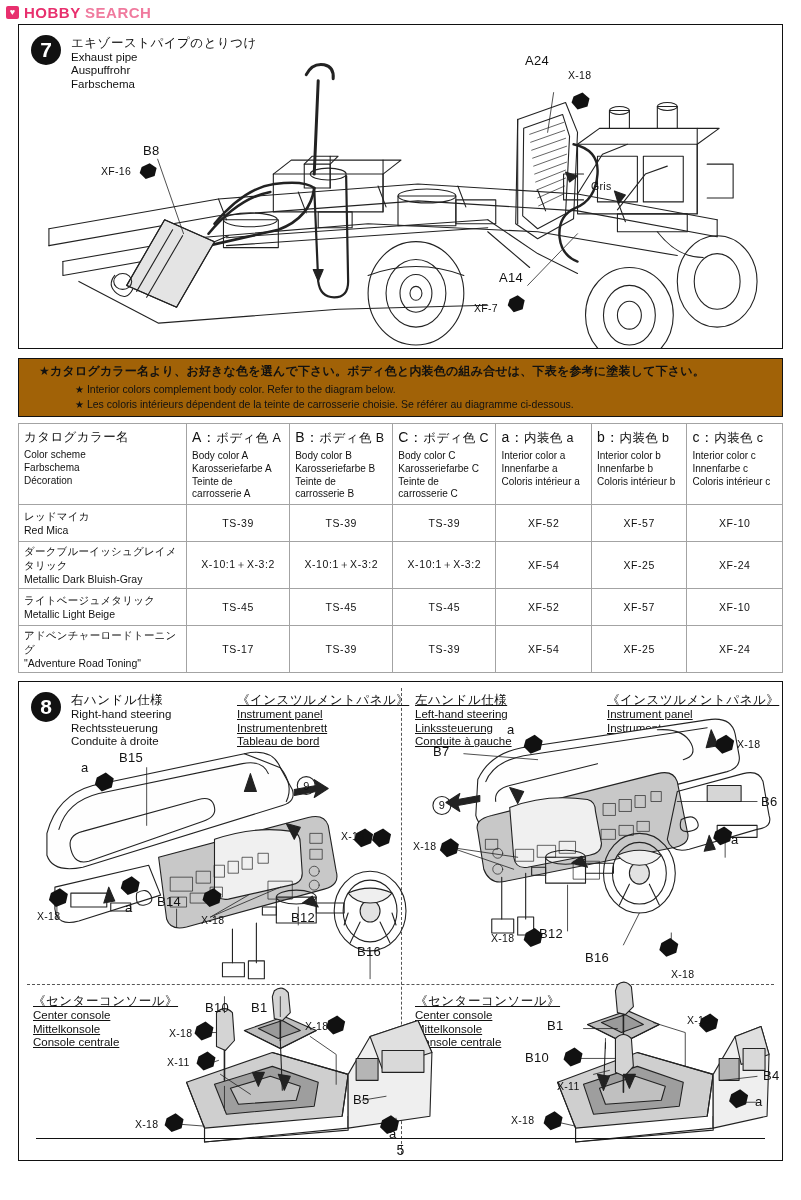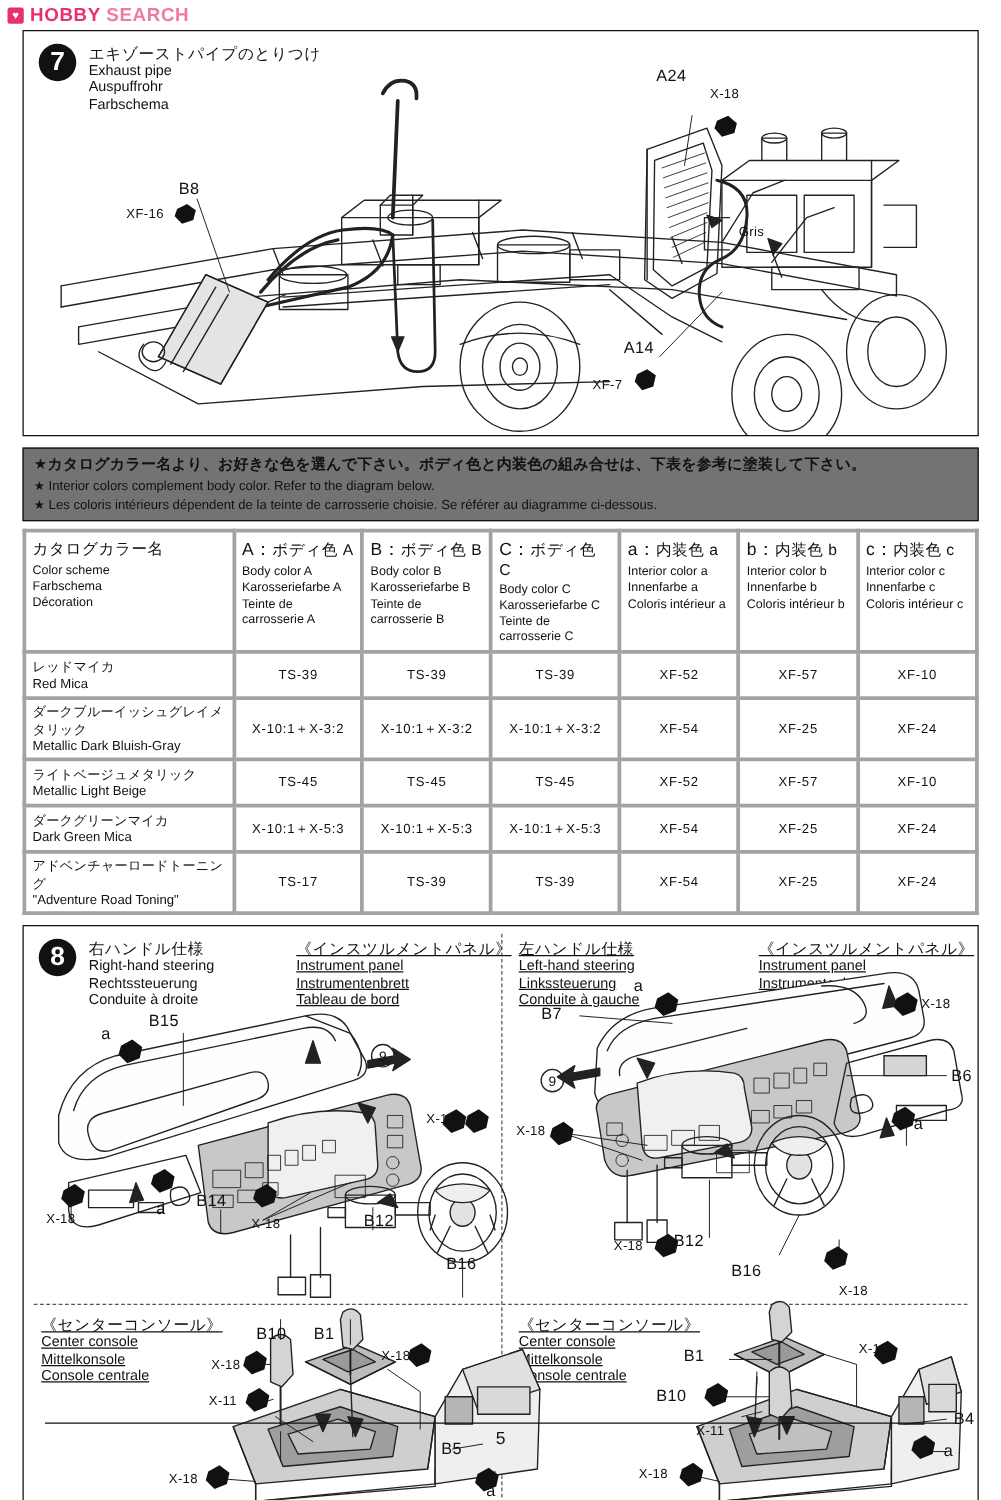--- a/index.html
+++ b/index.html
@@ -63,37 +63,37 @@
     position:absolute; font-size:12px; white-space:nowrap;
     letter-spacing:.3px;
   }
   .lbl.big{ font-size:13px; }
   .lbl.sm{ font-size:10.5px; }
 
   
   .notebox{
     margin-top:9px;
     border:1.5px solid #111;
-    background:#737373;
-    padding:4px 8px 5px 8px;
+    background:#a16207;
+    padding:4px 8px 5px 20px;
   }
   .note-jp{ font-size:12px; font-weight:bold; margin-bottom:2px; letter-spacing:.2px;}
-  .note-line{ font-size:10.5px; line-height:1.35; }
+  .note-line{ font-size:10.5px; line-height:1.35;margin-left:36px; }
   .star{ font-size:10px; }
 
   
   table.colors{
     margin-top:6px;
     width:100%;
     border-collapse:collapse;
     border:1.5px solid #111;
     table-layout:fixed;
   }
   table.colors td{
-    border:3px solid #a3a3a3;
+    border:1px solid #a3a3a3;
     padding:3px 5px;
     font-size:10.5px;
     vertical-align:middle;
   }
   table.colors tr.head td{ height:58px; vertical-align:top; padding-top:5px;}
   table.colors tr.body td{ height:37px; }
   .hd-jp{ font-size:12.5px; letter-spacing:.4px; margin-bottom:3px; }
   .hd-jp .cap{ font-size:14px; }
   .hd-l{ line-height:1.28; font-size:10px; }
   .row-jp{ font-size:10.5px; letter-spacing:.2px;}
@@ -346,32 +346,20 @@
           <div class="row-en">Metallic Light Beige</div>
         </td>
         <td class="val">TS-45</td>
         <td class="val">TS-45</td>
         <td class="val">TS-45</td>
         <td class="val">XF-52</td>
         <td class="val">XF-57</td>
         <td class="val">XF-10</td>
       </tr>
 
-      <tr class="body">
-        <td>
-          <div class="row-jp">ダークグリーンマイカ</div>
-          <div class="row-en">Dark Green Mica</div>
-        </td>
-        <td class="val">X-10:1＋X-5:3</td>
-        <td class="val">X-10:1＋X-5:3</td>
-        <td class="val">X-10:1＋X-5:3</td>
-        <td class="val">XF-54</td>
-        <td class="val">XF-25</td>
-        <td class="val">XF-24</td>
-      </tr>
 
       <tr class="body">
         <td>
           <div class="row-jp">アドベンチャーロードトーニング</div>
           <div class="row-en">"Adventure Road Toning"</div>
         </td>
         <td class="val">TS-17</td>
         <td class="val">TS-39</td>
         <td class="val">TS-39</td>
         <td class="val">XF-54</td>

